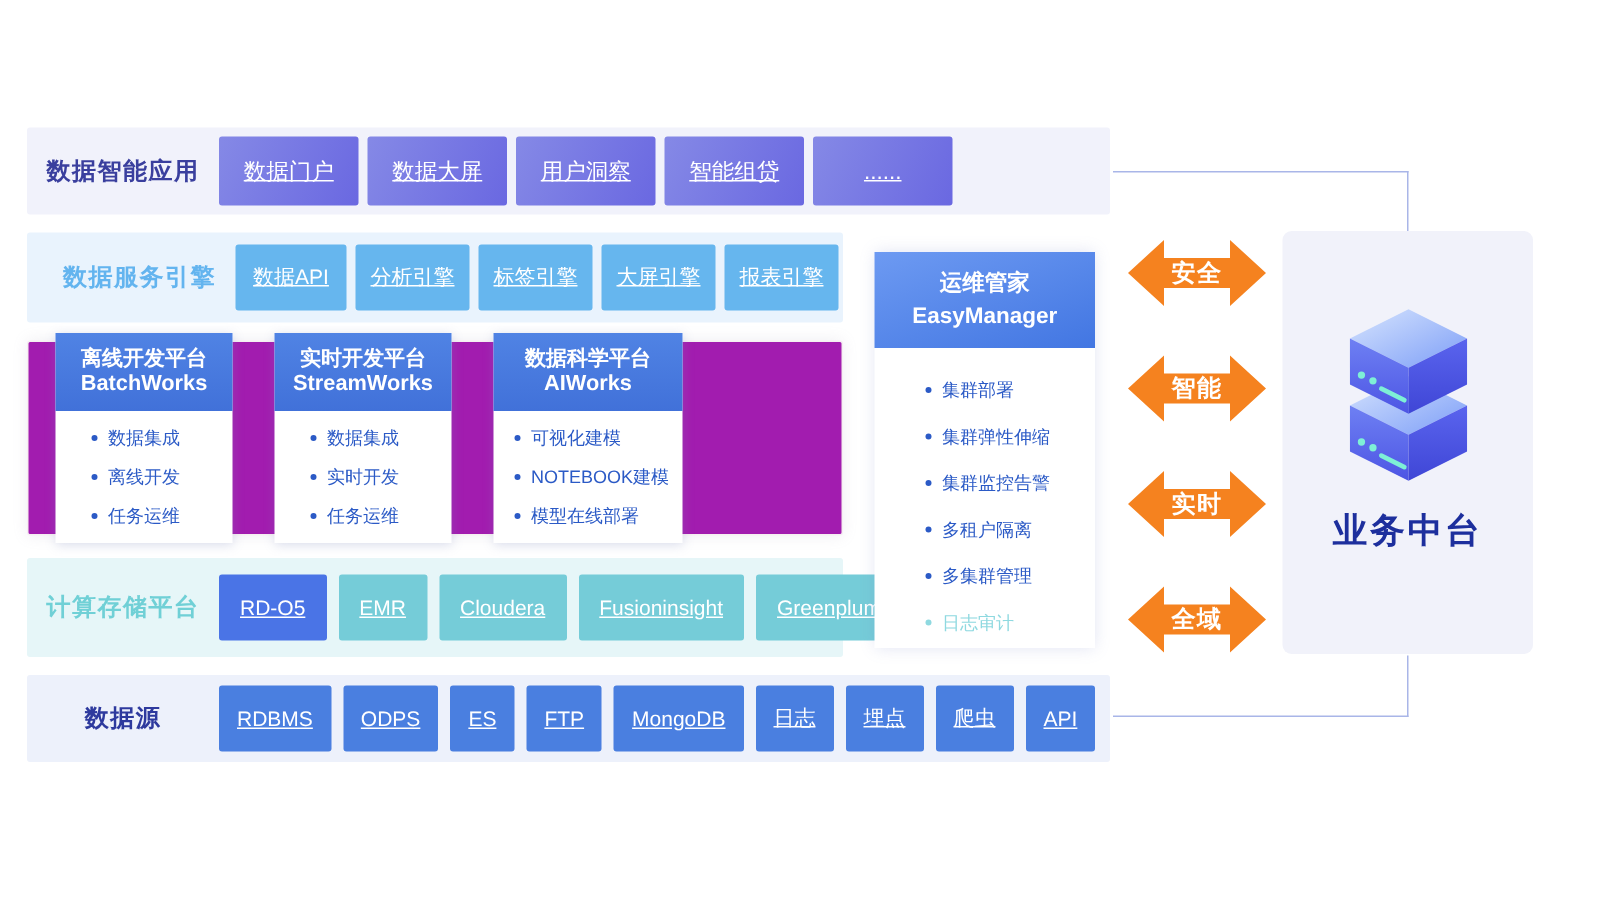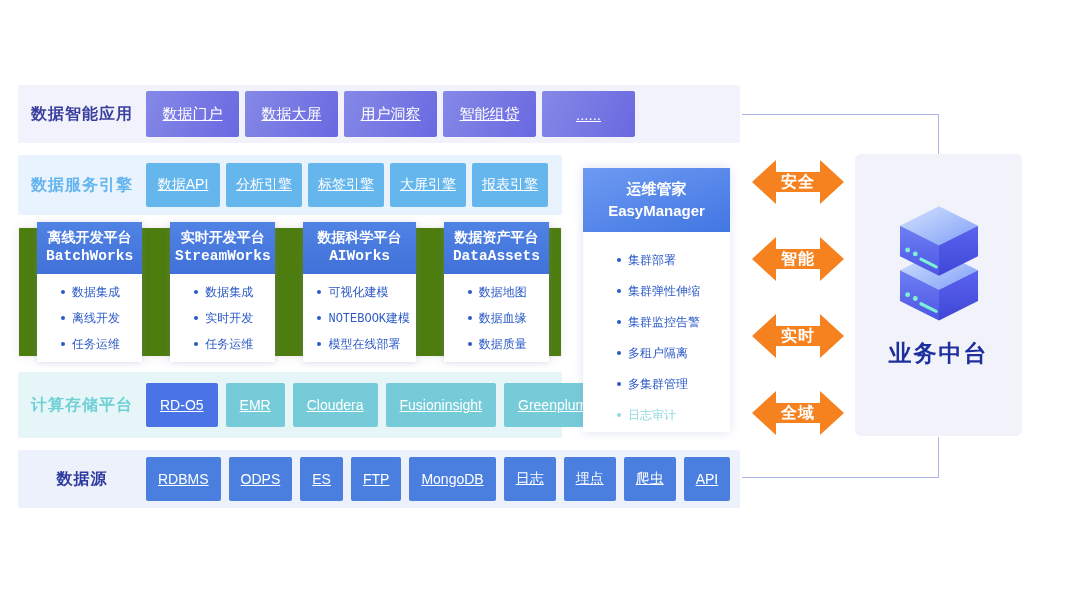--- a/index.html
+++ b/index.html
@@ -13,26 +13,26 @@
   .lbl-compute { color:#70d0d6; }
   .lbl-sources { color:#2e3a9e; }
 
   .chips { display:flex; align-items:center; gap:6px; flex:1; }
   .chip { display:flex; align-items:center; justify-content:center; color:#fff; border-radius:2px; white-space:nowrap;text-decoration:underline; }
 
   .row-apps    { left:18px; top:85px;  width:722px; height:58px; background:#f1f2fb; }
   .chip-app    { height:46px; font-size:15px; padding:0 16px; min-width:93px;
                  background:linear-gradient(115deg,#8589e6 0%,#6a68e1 100%); }
 
-  .row-engines { left:18px; top:155px; width:544px; height:60px; background:#e9f3fd; }
+  .row-engines { left:18px; top:155px; width:544px; height:60px; background:#e9f3fd;padding-left:11px; }
   .chip-engine { height:44px; font-size:14px; padding:0 10px; min-width:74px; background:#66b6ee; }
 
-  .row-platforms { left:18px; top:227px; width:544px; height:130px; background:#4d7c0f;
+  .row-platforms { left:18px; top:227px; width:544px; height:130px; background:#a21caf;
                    border:1px solid #f5eff2; box-shadow:0 0 10px rgba(150,140,170,.14);
-                   display:flex; gap:28px; padding:9px 12px 9px 18px;font-family:Liberation Mono, monospace; }
+                   display:flex; gap:28px; padding:9px 12px 9px 18px; }
   .platform-card { width:118px; background:#fff; box-shadow:0 1px 7px rgba(130,140,190,.28); display:flex; flex-direction:column; }
   .pc-hdr { background:linear-gradient(180deg,#5083e4,#4171d9); color:#fff; font-weight:bold;
             text-align:center; padding:7px 2px 8px; font-size:14px; line-height:1.3; }
   .pc-hdr .en { font-size:14.5px; }
   .bullet-list { list-style:none; padding:10px 0 0 24px; }
   .bullet-list li { font-size:12px; color:#2b5ac6; margin-bottom:9px; white-space:nowrap; }
   .bullet-list li::before { content:""; display:inline-block; width:4px; height:4px; border-radius:50%;
                             background:currentColor; margin-right:7px; vertical-align:2px; }
 
   .row-compute  { left:18px; top:372px; width:544px; height:66px; background:#e6f6f8; }
@@ -128,31 +128,20 @@
         <div class="cn">数据科学平台</div>
         <div class="en">AIWorks</div>
       </div>
       <ul class="bullet-list" style="padding-left:14px">
         <li>可视化建模</li>
         <li>NOTEBOOK建模</li>
         <li>模型在线部署</li>
       </ul>
     </div>
 
-    <div class="platform-card">
-      <div class="pc-hdr">
-        <div class="cn">数据资产平台</div>
-        <div class="en">DataAssets</div>
-      </div>
-      <ul class="bullet-list">
-        <li>数据地图</li>
-        <li>数据血缘</li>
-        <li>数据质量</li>
-      </ul>
-    </div>
   </div>
 
   <div class="band row-compute">
     <div class="band-label lbl-compute">计算存储平台</div>
     <div class="chips" style="gap:8px">
       <div class="chip chip-compute primary">RD-O5</div>
       <div class="chip chip-compute">EMR</div>
       <div class="chip chip-compute">Cloudera</div>
       <div class="chip chip-compute">Fusioninsight</div>
       <div class="chip chip-compute">Greenplum</div>

